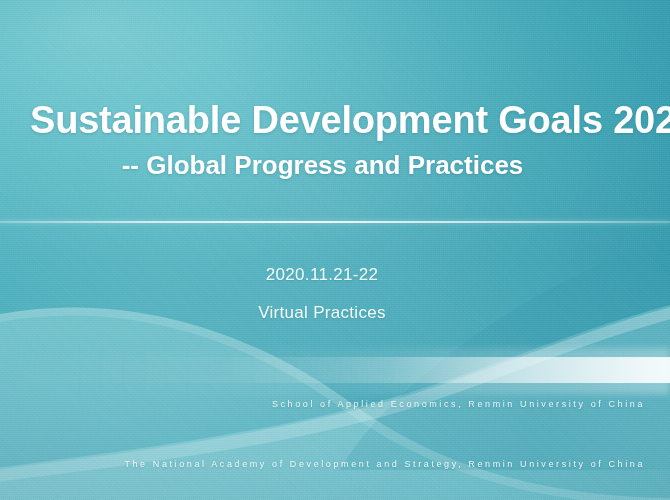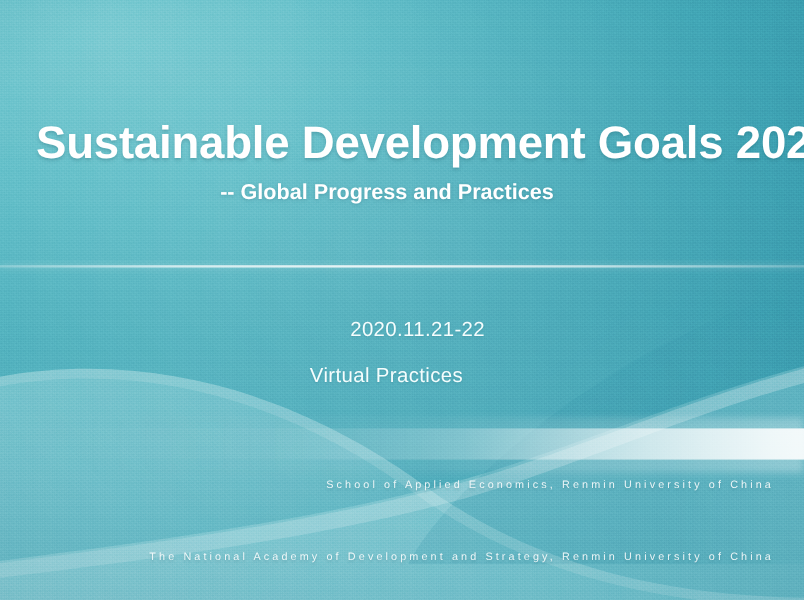--- a/index.html
+++ b/index.html
@@ -114,40 +114,39 @@
     letter-spacing: -0.2px;
     white-space: nowrap;
     text-shadow: 0 1px 3px rgba(30,95,110,0.30);
   }
   #title-sub {
     position: absolute;
     left: 0;
     top: 150px;
     width: 645px;
     text-align: center;
-    font-size: 18px;
+    font-size: 26px;
     font-weight: bold;
     color: #ffffff;
     letter-spacing: 0px;
     white-space: nowrap;
     text-shadow: 0 1px 3px rgba(30,95,110,0.28);
   }
   #conf-date {
     position: absolute;
     left: 0;
     top: 265px;
     width: 644px;
     text-align: center;
     font-size: 17px;
     font-weight: normal;
     color: #f4fdfd;
     letter-spacing: 0.3px;
     white-space: nowrap;
     text-shadow: 0 1px 2px rgba(30,95,110,0.22);
-    padding-left: 26px;
   }
   #conf-mode {
     position: absolute;
     left: 0;
     top: 303px;
     width: 644px;
     text-align: center;
     font-size: 17px;
     font-weight: normal;
     color: #f4fdfd;

